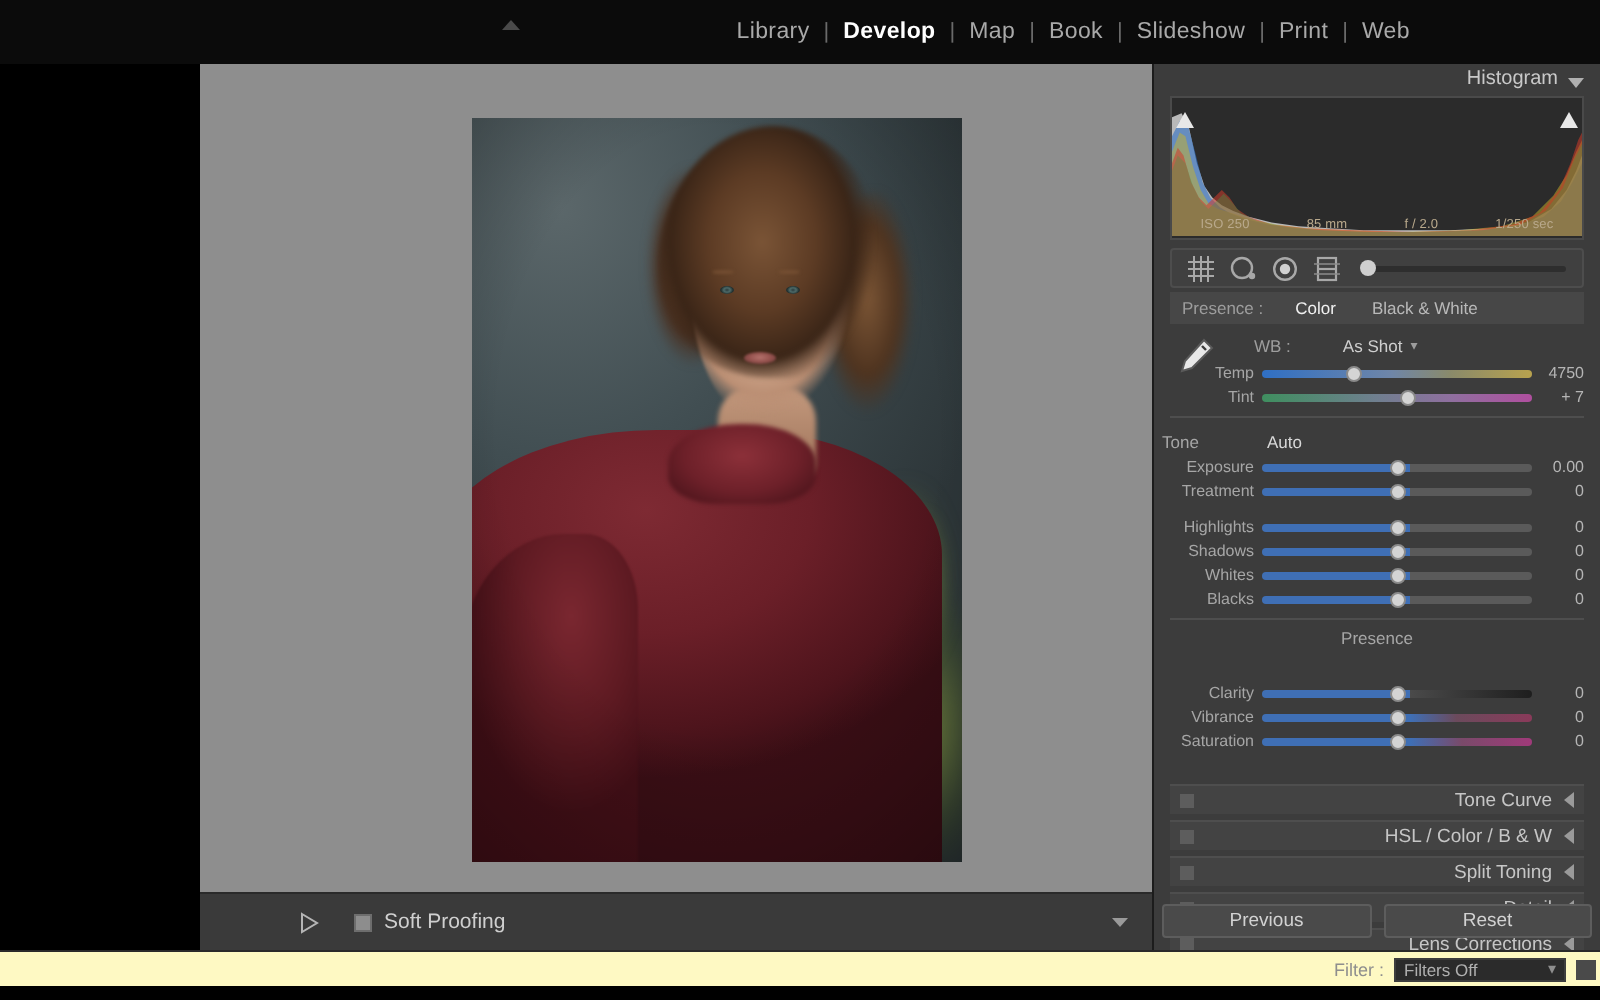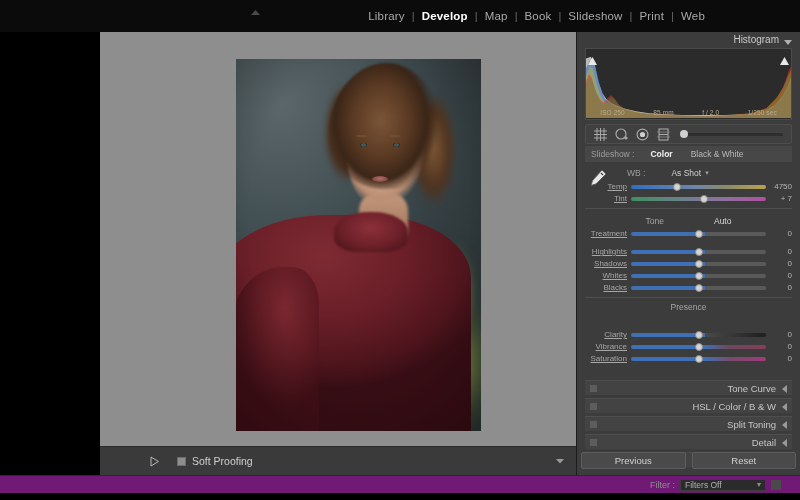--- a/index.html
+++ b/index.html
@@ -216,58 +216,58 @@
     padding-right: 4px; gap: 5px;
   }
   .sec-head .ttl { color: #cacaca; font-size: 10px; }
 
   .treat-row {
     height: 16px; margin: 2px 4px 0 4px; background: #474747;
     display: flex; align-items: center; font-size: 8.5px; color: #9d9d9d;
   }
   .treat-row .lbl { margin-left: 6px; }
   .treat-row .opt { margin-left: 16px; color: #b9b9b9; }
-  .treat-row .opt.active { color: #f0f0f0; font-weight: bold; }
+  .treat-row .opt.active { color: #f0f0f0; font-weight: normal; }
   .treat-row .opt.bw { margin-left: 18px; }
 
   .wb-block { position: relative; margin: 4px 4px 0 4px; }
   .wb-top { height: 14px; display: flex; align-items: center; font-size: 8.5px; }
   .wb-eyedrop { position: absolute; left: 2px; top: 1px; width: 22px; height: 22px; }
   .wb-lbl { margin-left: 42px; color: #9d9d9d; }
   .wb-val { margin-left: 26px; color: #cfcfcf; }
   .wb-caret { margin-left: 4px; color: #9d9d9d; font-size: 7px; }
 
   .slider-row {
     height: 11px; display: flex; align-items: center; font-size: 8px;
     margin-top: 1px;
   }
-  .sl-name { width: 46px; text-align: right; color: #a6a6a6; padding-right: 4px; text-decoration: underline; }
+  .sl-name { width: 46px; text-align: right; color: #a6a6a6; padding-right: 4px; }
   .sl-track {
     flex: 1; height: 4px; position: relative; border-radius: 2px;
     background: #5c5c5c;
   }
   .sl-track.plain { background: linear-gradient(90deg,#3f6fb5 0%,#3f6fb5 55%,#5a5a5a 55%,#5a5a5a 100%); }
   .sl-track.temp { background: linear-gradient(90deg,#2f6fc4 0%,#6f86a8 48%,#8a8a6a 70%,#b8a24e 100%); }
   .sl-track.tint { background: linear-gradient(90deg,#3f8f5f 0%,#6f7f8f 42%,#8f6f9f 70%,#b04f9f 100%); }
   .sl-track.clarity { background: linear-gradient(90deg,#3f6fb5 0%,#3f6fb5 55%,#4a4a4a 55%,#1e1e1e 100%); }
   .sl-track.vib { background: linear-gradient(90deg,#3f6fb5 0%,#3f6fb5 55%,#6b4a5c 72%,#8a3a5a 100%); }
   .sl-track.sat { background: linear-gradient(90deg,#3f6fb5 0%,#3f6fb5 55%,#7a4a6a 74%,#a03a7a 100%); }
   .sl-knob {
     position: absolute; top: -2px; width: 8px; height: 8px;
     background: #d4d4d4; border-radius: 50%; border: 1px solid #8a8a8a;
     transform: translateX(-50%);
   }
   .sl-val { width: 26px; text-align: right; color: #b5b5b5; font-size: 8px; }
 
   .tone-head {
-    height: 13px; display: flex; align-items: center; justify-content: center;
+    height: 13px; display: flex; align-items: center; justify-content: flex-start;
     gap: 34px; font-size: 8.5px; margin-top: 5px;
   }
   .tone-head .t { color: #a6a6a6; }
-  .tone-head .auto { color: #d8d8d8; margin-left: 16px; }
+  .tone-head .auto { color: #d8d8d8; }
   .divider { height: 1px; background: #4e4e4e; margin: 4px 4px 0 4px; }
   .presence-head {
     height: 13px; display: flex; align-items: center; justify-content: center;
     font-size: 8.5px; color: #a6a6a6; margin-top: 2px;
   }
 
   .coll-row {
     height: 15px; margin: 3px 4px 0 4px; background: #434343;
     border-top: 1px solid #4e4e4e;
     display: flex; align-items: center; justify-content: flex-end;
@@ -285,23 +285,23 @@
   .btn {
     flex: 1; height: 17px; background: #4a4a4a;
     border: 1px solid #5d5d5d; border-radius: 2px;
     display: flex; align-items: center; justify-content: center;
     color: #d2d2d2; font-size: 9.5px;
   }
 
   
   .filterbar {
     position: absolute; left: 0; top: 475px; width: 800px; height: 18px;
-    background: #701a75; border-top: 1px solid #2a2a2a;
+    background: #fef9c3; border-top: 1px solid #2a2a2a;
     display: flex; align-items: center; justify-content: flex-end;
-    padding-right: 19px; gap: 5px;
+    padding-right: 2px; gap: 5px;
   }
   .filterbar .fl { color: #8e8e8e; font-size: 9px; }
   .filter-select {
     width: 86px; height: 12px; background: #2b2b2b; border: 1px solid #3d3d3d;
     display: flex; align-items: center; padding: 0 4px;
     color: #b0b0b0; font-size: 8.5px;
   }
   .filter-select .fx { margin-left: auto; color: #8e8e8e; font-size: 8px; }
   .filter-sq { width: 10px; height: 10px; background: #4a4a4a; }
   .bottomfill {
@@ -441,21 +441,21 @@
           <path d="M0 4 H13 M0 9 H13" stroke="#8a8a8a" stroke-width=".8"></path>
         </svg>
       </div>
       <div class="brush-slider">
         <div class="brush-knob"></div>
       </div>
     </div>
 
 
     <div class="treat-row">
-      <span class="lbl">Slideshow :</span>
+      <span class="lbl">Presence :</span>
       <span class="opt active">Color</span>
       <span class="opt bw">Black &amp; White</span>
     </div>
 
     <div class="wb-block">
       <div class="wb-eyedrop">
         <svg width="22" height="22" viewBox="0 0 22 22">
           <path d="M15 3 L19 7 L9 17 L4 18.5 L5.5 13.5 Z" fill="#e8e8e8" stroke="#5a5a5a" stroke-width="1"></path>
           <path d="M14 6 L16 8" stroke="#3a3a3a" stroke-width="1.2"></path>
         </svg>
@@ -483,20 +483,27 @@
     </div>
 
     <div class="divider"></div>
 
     <div class="tone-head">
       <span class="t">Tone</span>
       <span class="auto">Auto</span>
     </div>
 
     <div style="margin:0 4px;">
+      <div class="slider-row">
+        <span class="sl-name">Exposure</span>
+        <span class="sl-track plain">
+          <span class="sl-knob" style="left:50%"></span>
+        </span>
+        <span class="sl-val">0.00</span>
+      </div>
       <div class="slider-row">
         <span class="sl-name">Treatment</span>
         <span class="sl-track plain">
           <span class="sl-knob" style="left:50%"></span>
         </span>
         <span class="sl-val">0</span>
       </div>
       <div style="height:6px"></div>
       <div class="slider-row">
         <span class="sl-name">Highlights</span>

